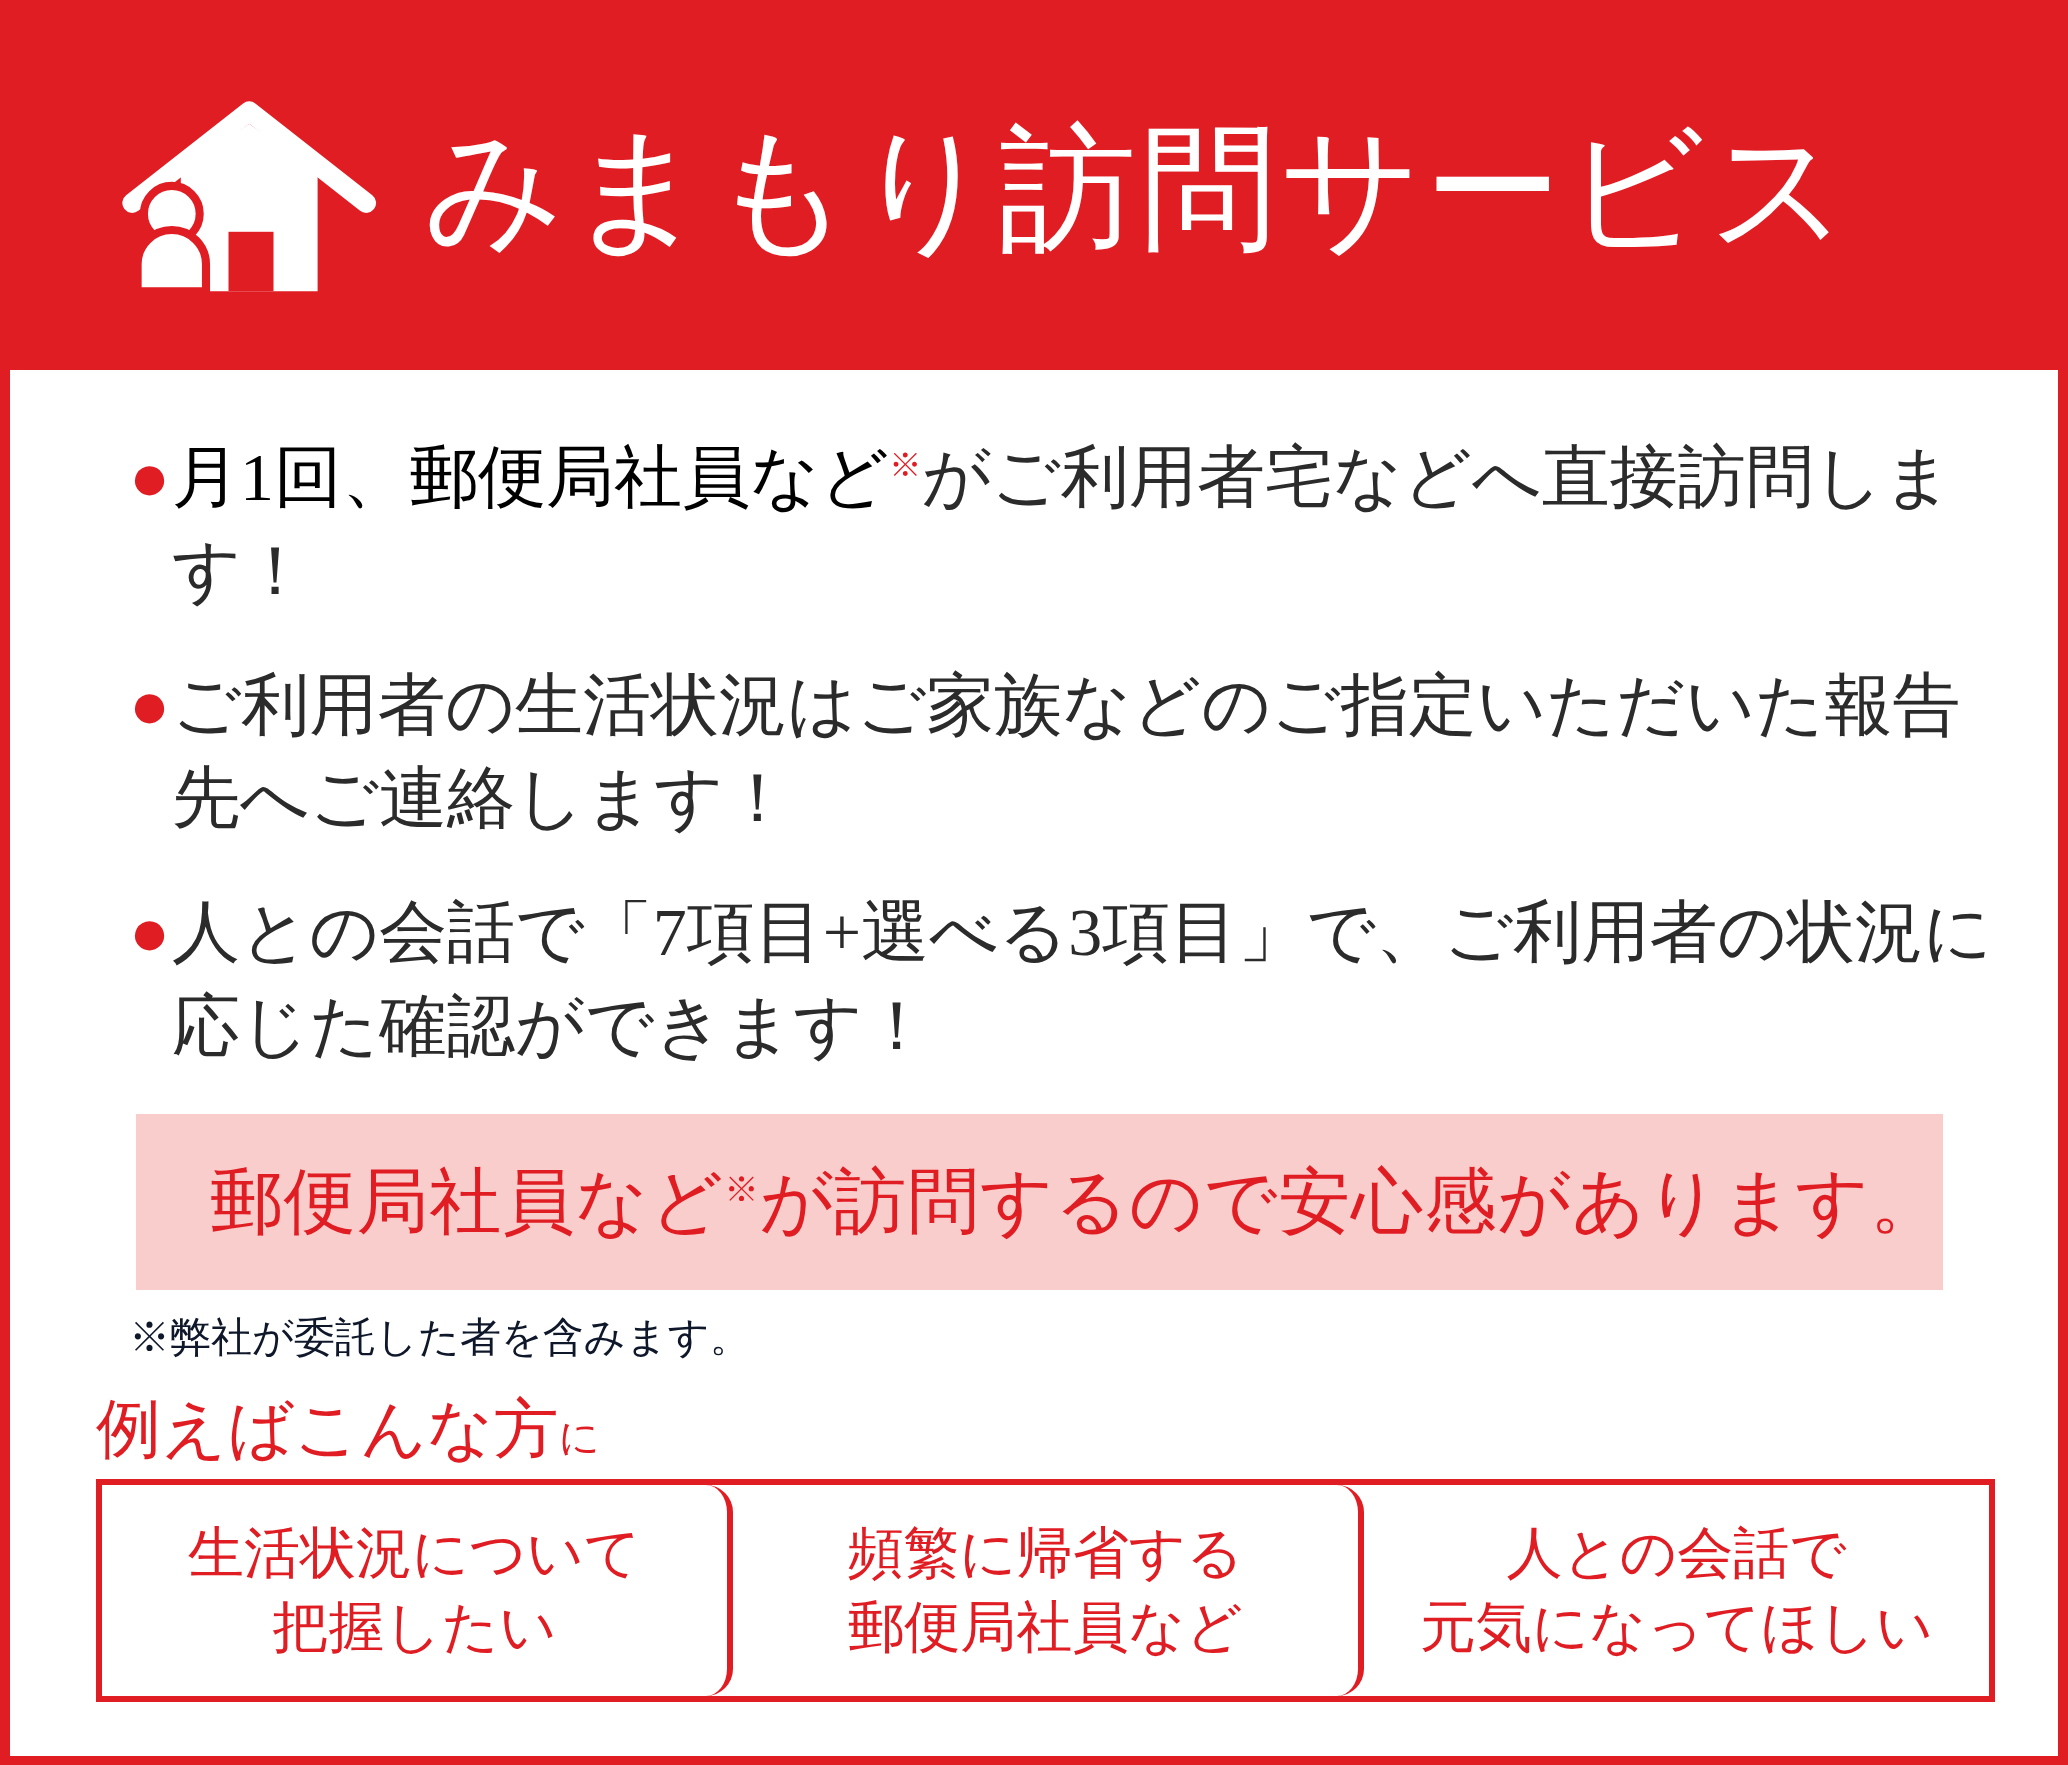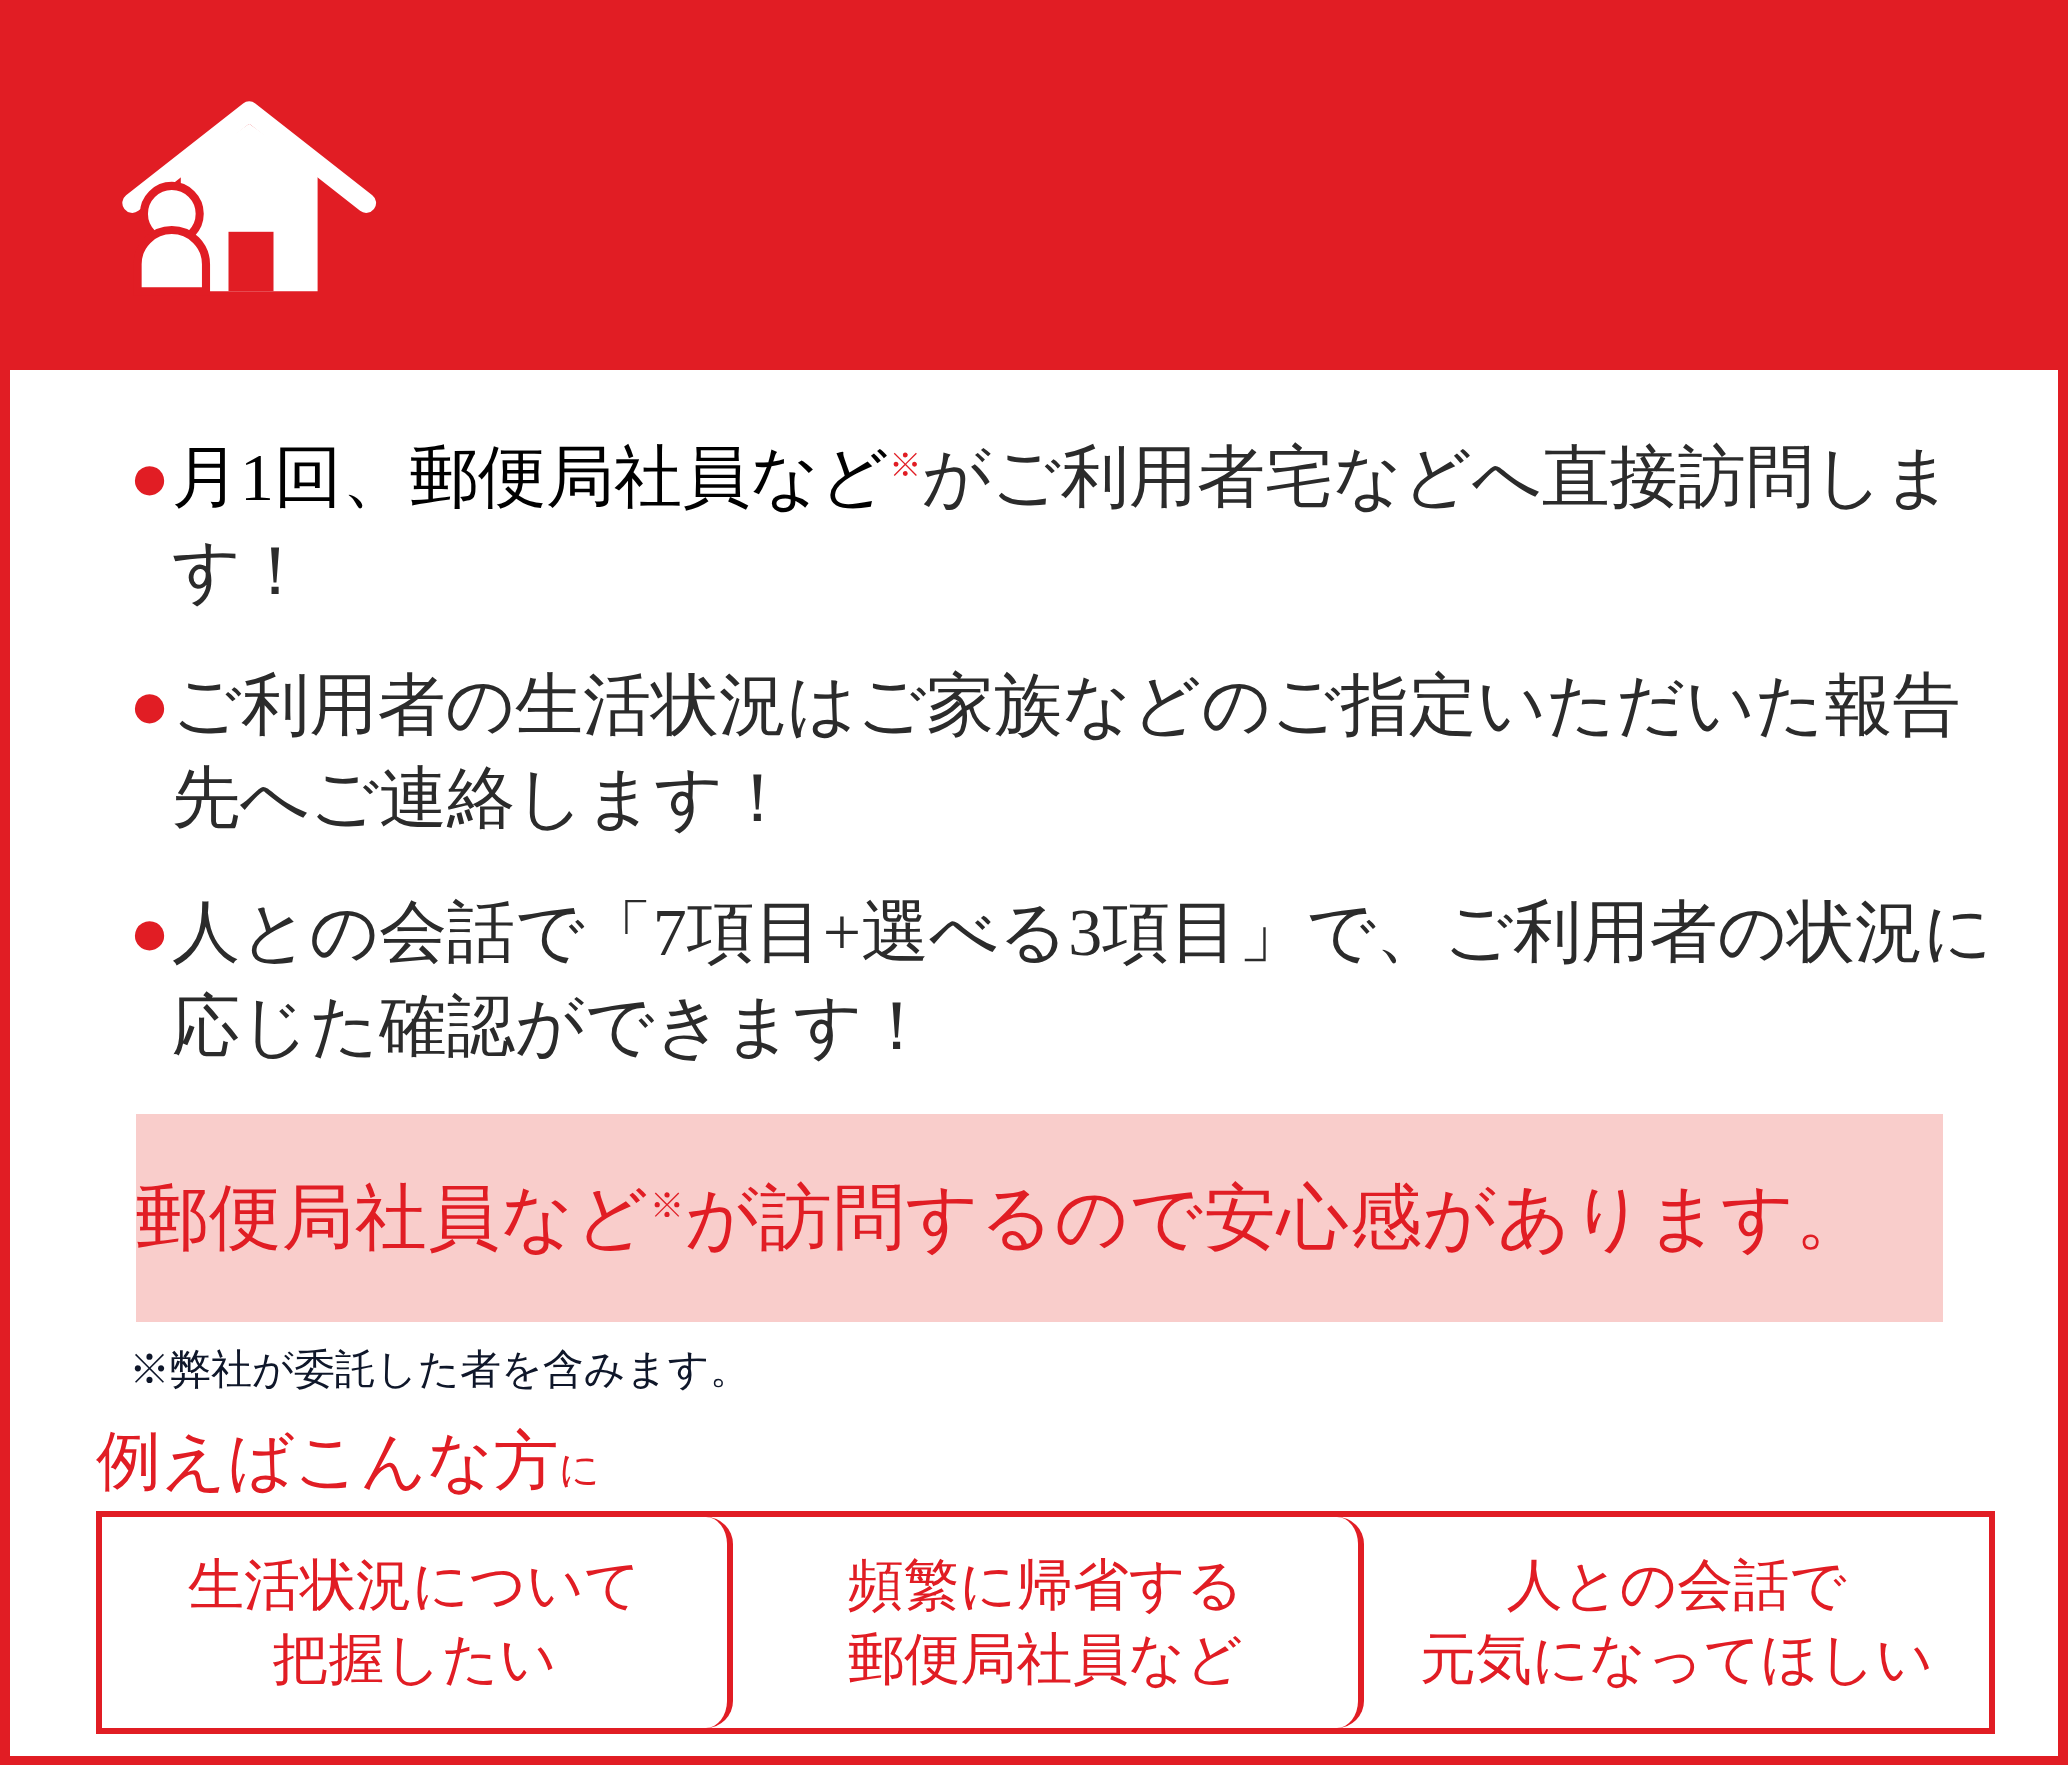--- a/index.html
+++ b/index.html
@@ -78,24 +78,24 @@
     font-size: 0.48em;
     vertical-align: super;
     color: #e11d24;
     line-height: 0;
   }
 
   
   .callout {
     margin: 31px 115px 0 126px;
     background: #f9cdcb;
-    height: 208px;
+    height: 176px;
     display: flex;
     align-items: center;
-    justify-content: flex-start;
+    justify-content: flex-end;
   }
   .callout-text {
     color: #e11d24;
     font-size: 72px;
     line-height: 1;
     letter-spacing: 0.9px;
     white-space: nowrap;
     text-align: center;
   }
   .callout-text .sup-mark { color: #e11d24; }
@@ -157,20 +157,21 @@
 
         <path d="M72 86 L148 32 L224 86 L224 218 L72 218 Z" fill="#ffffff"></path>
 
         <rect x="125" y="152" width="50" height="66" fill="#e11d24"></rect>
 
         <circle cx="62" cy="132" r="31" fill="#ffffff" stroke="#e11d24" stroke-width="9"></circle>
 
         <path d="M24 218 L24 188 a38 38 0 0 1 76 0 L100 218 Z" fill="#ffffff" stroke="#e11d24" stroke-width="9"></path>
       </svg>
     </span>
+    <div class="header-title">みまもり訪問サービス</div>
   </div>
 
   <div class="body-area">
 
     <div class="bullet-list">
 
       <div class="bullet">
         <span class="bullet-dot">●</span>
         <span class="bullet-text"><span class="hl-red">月1回、郵便局社員など</span><span class="sup-mark">※</span><span>がご利用者宅などへ直接訪問します！</span></span>
       </div>

